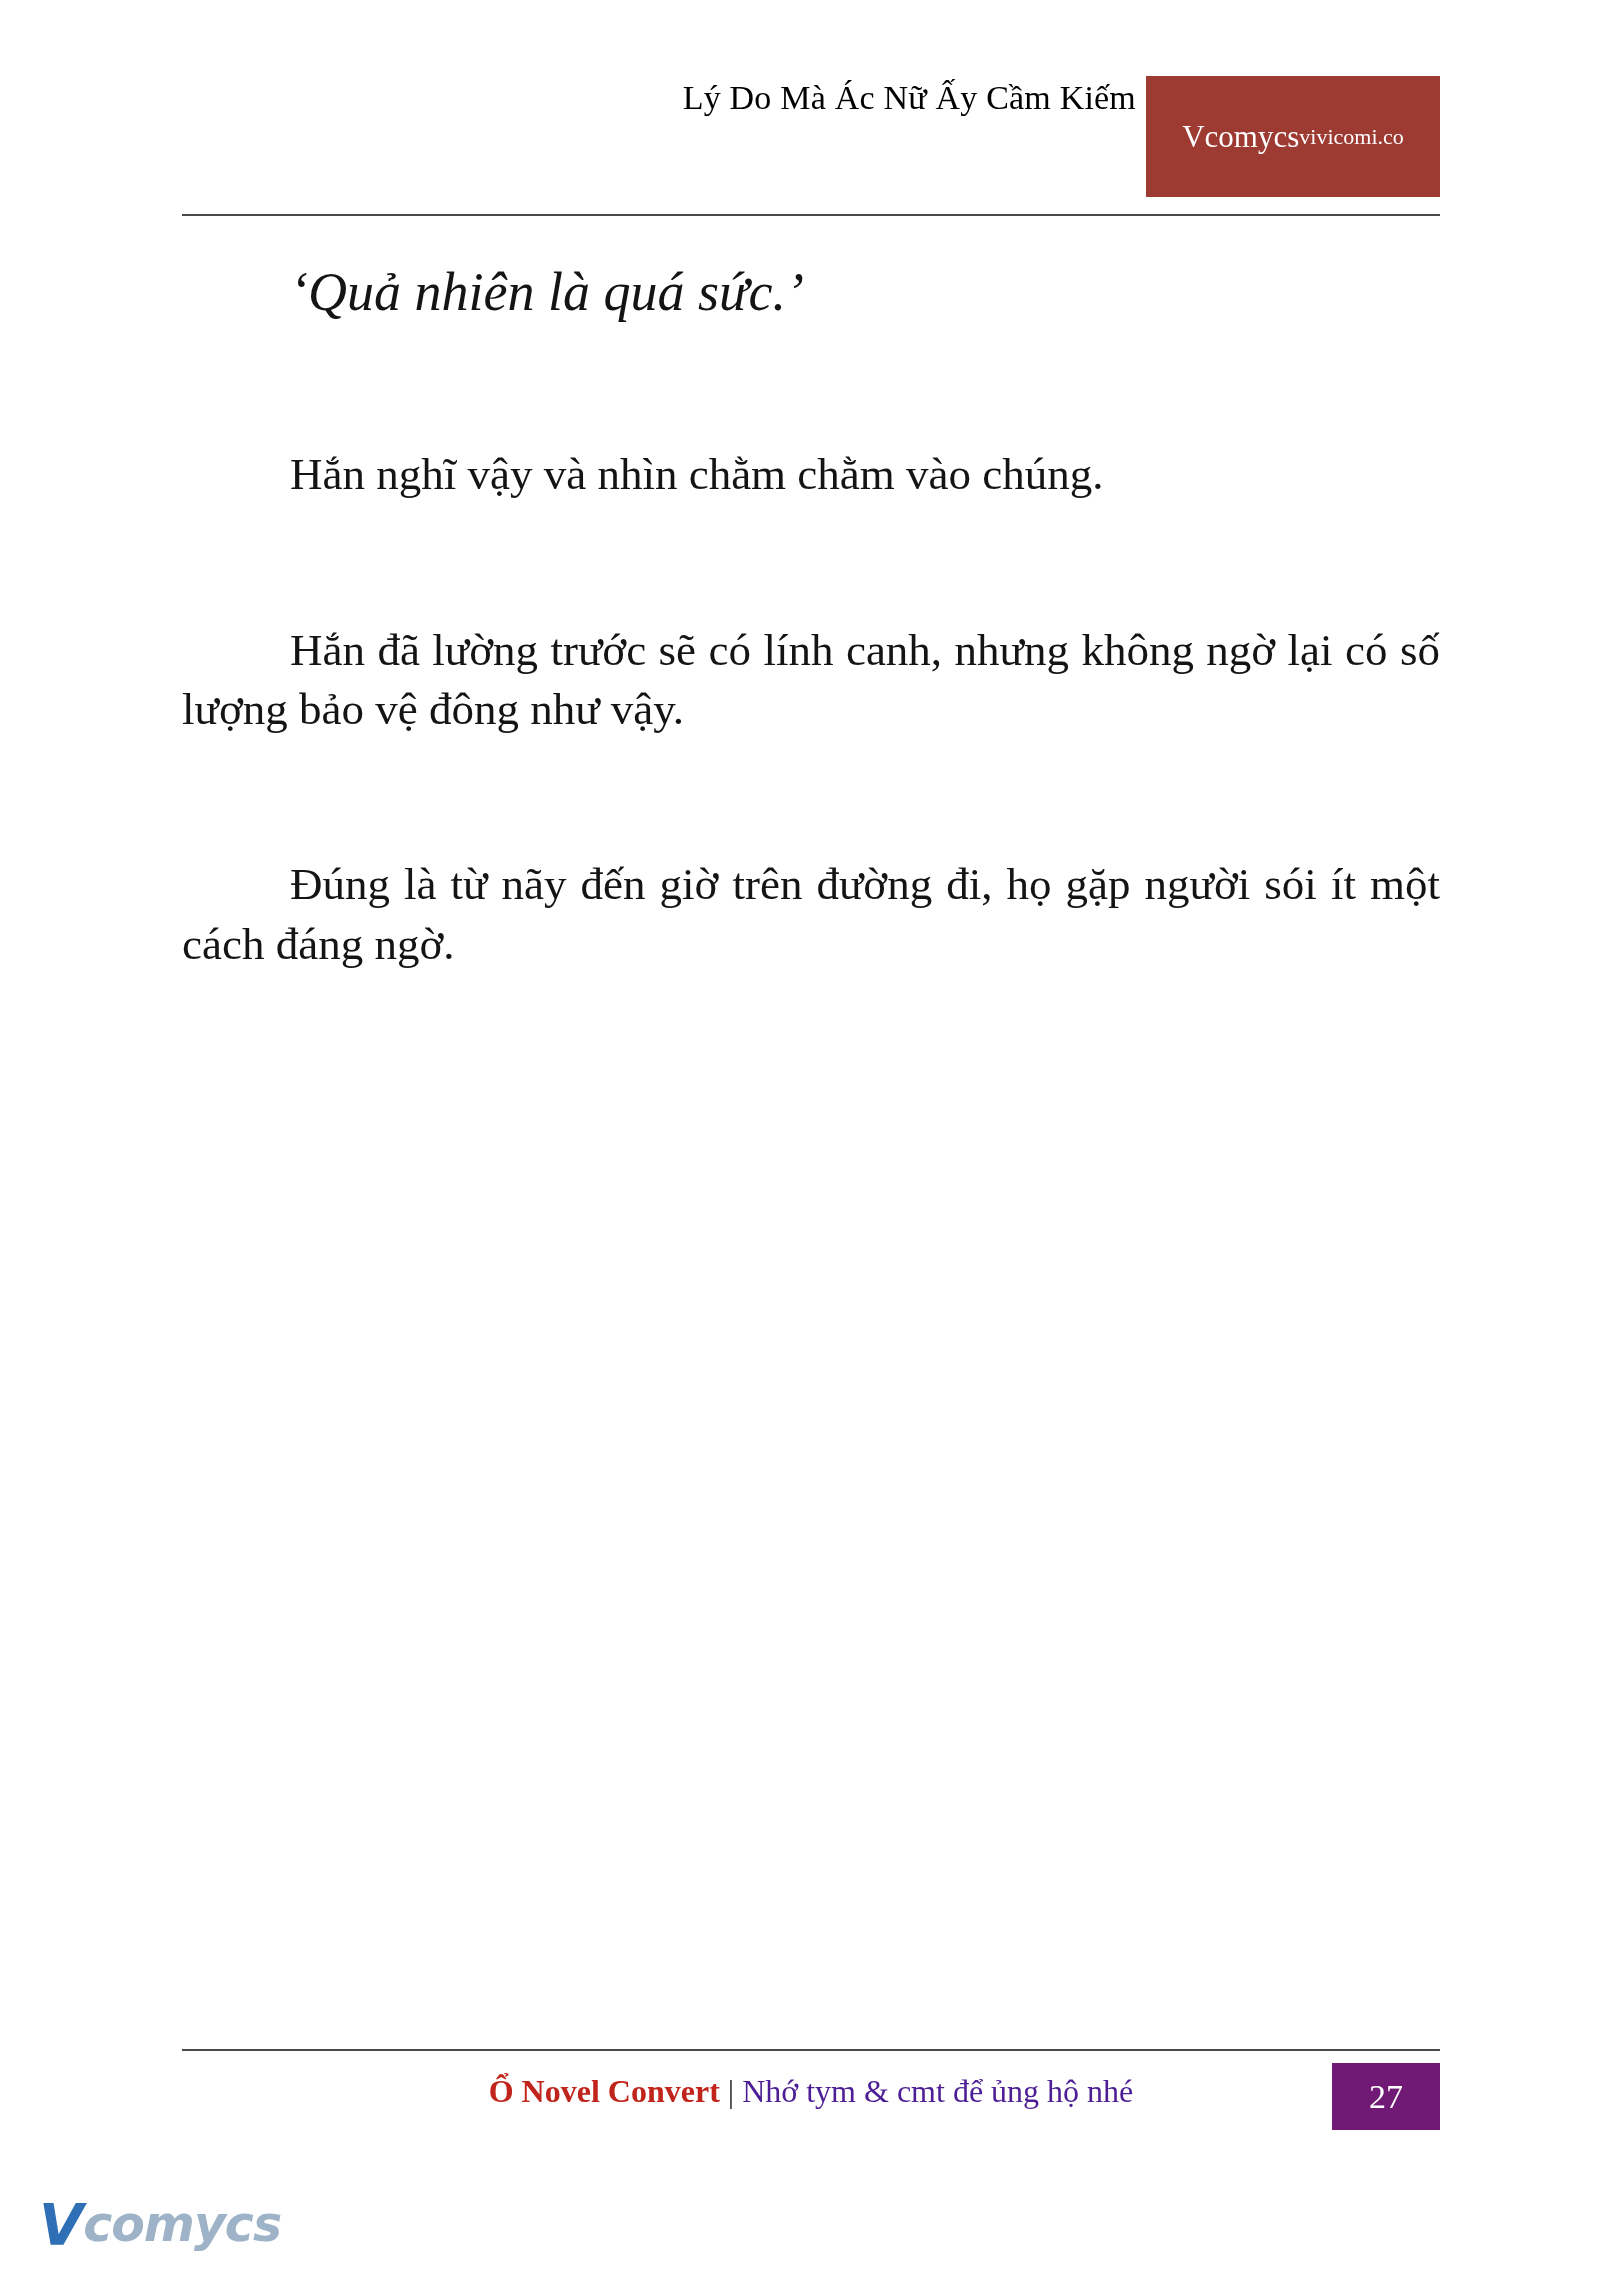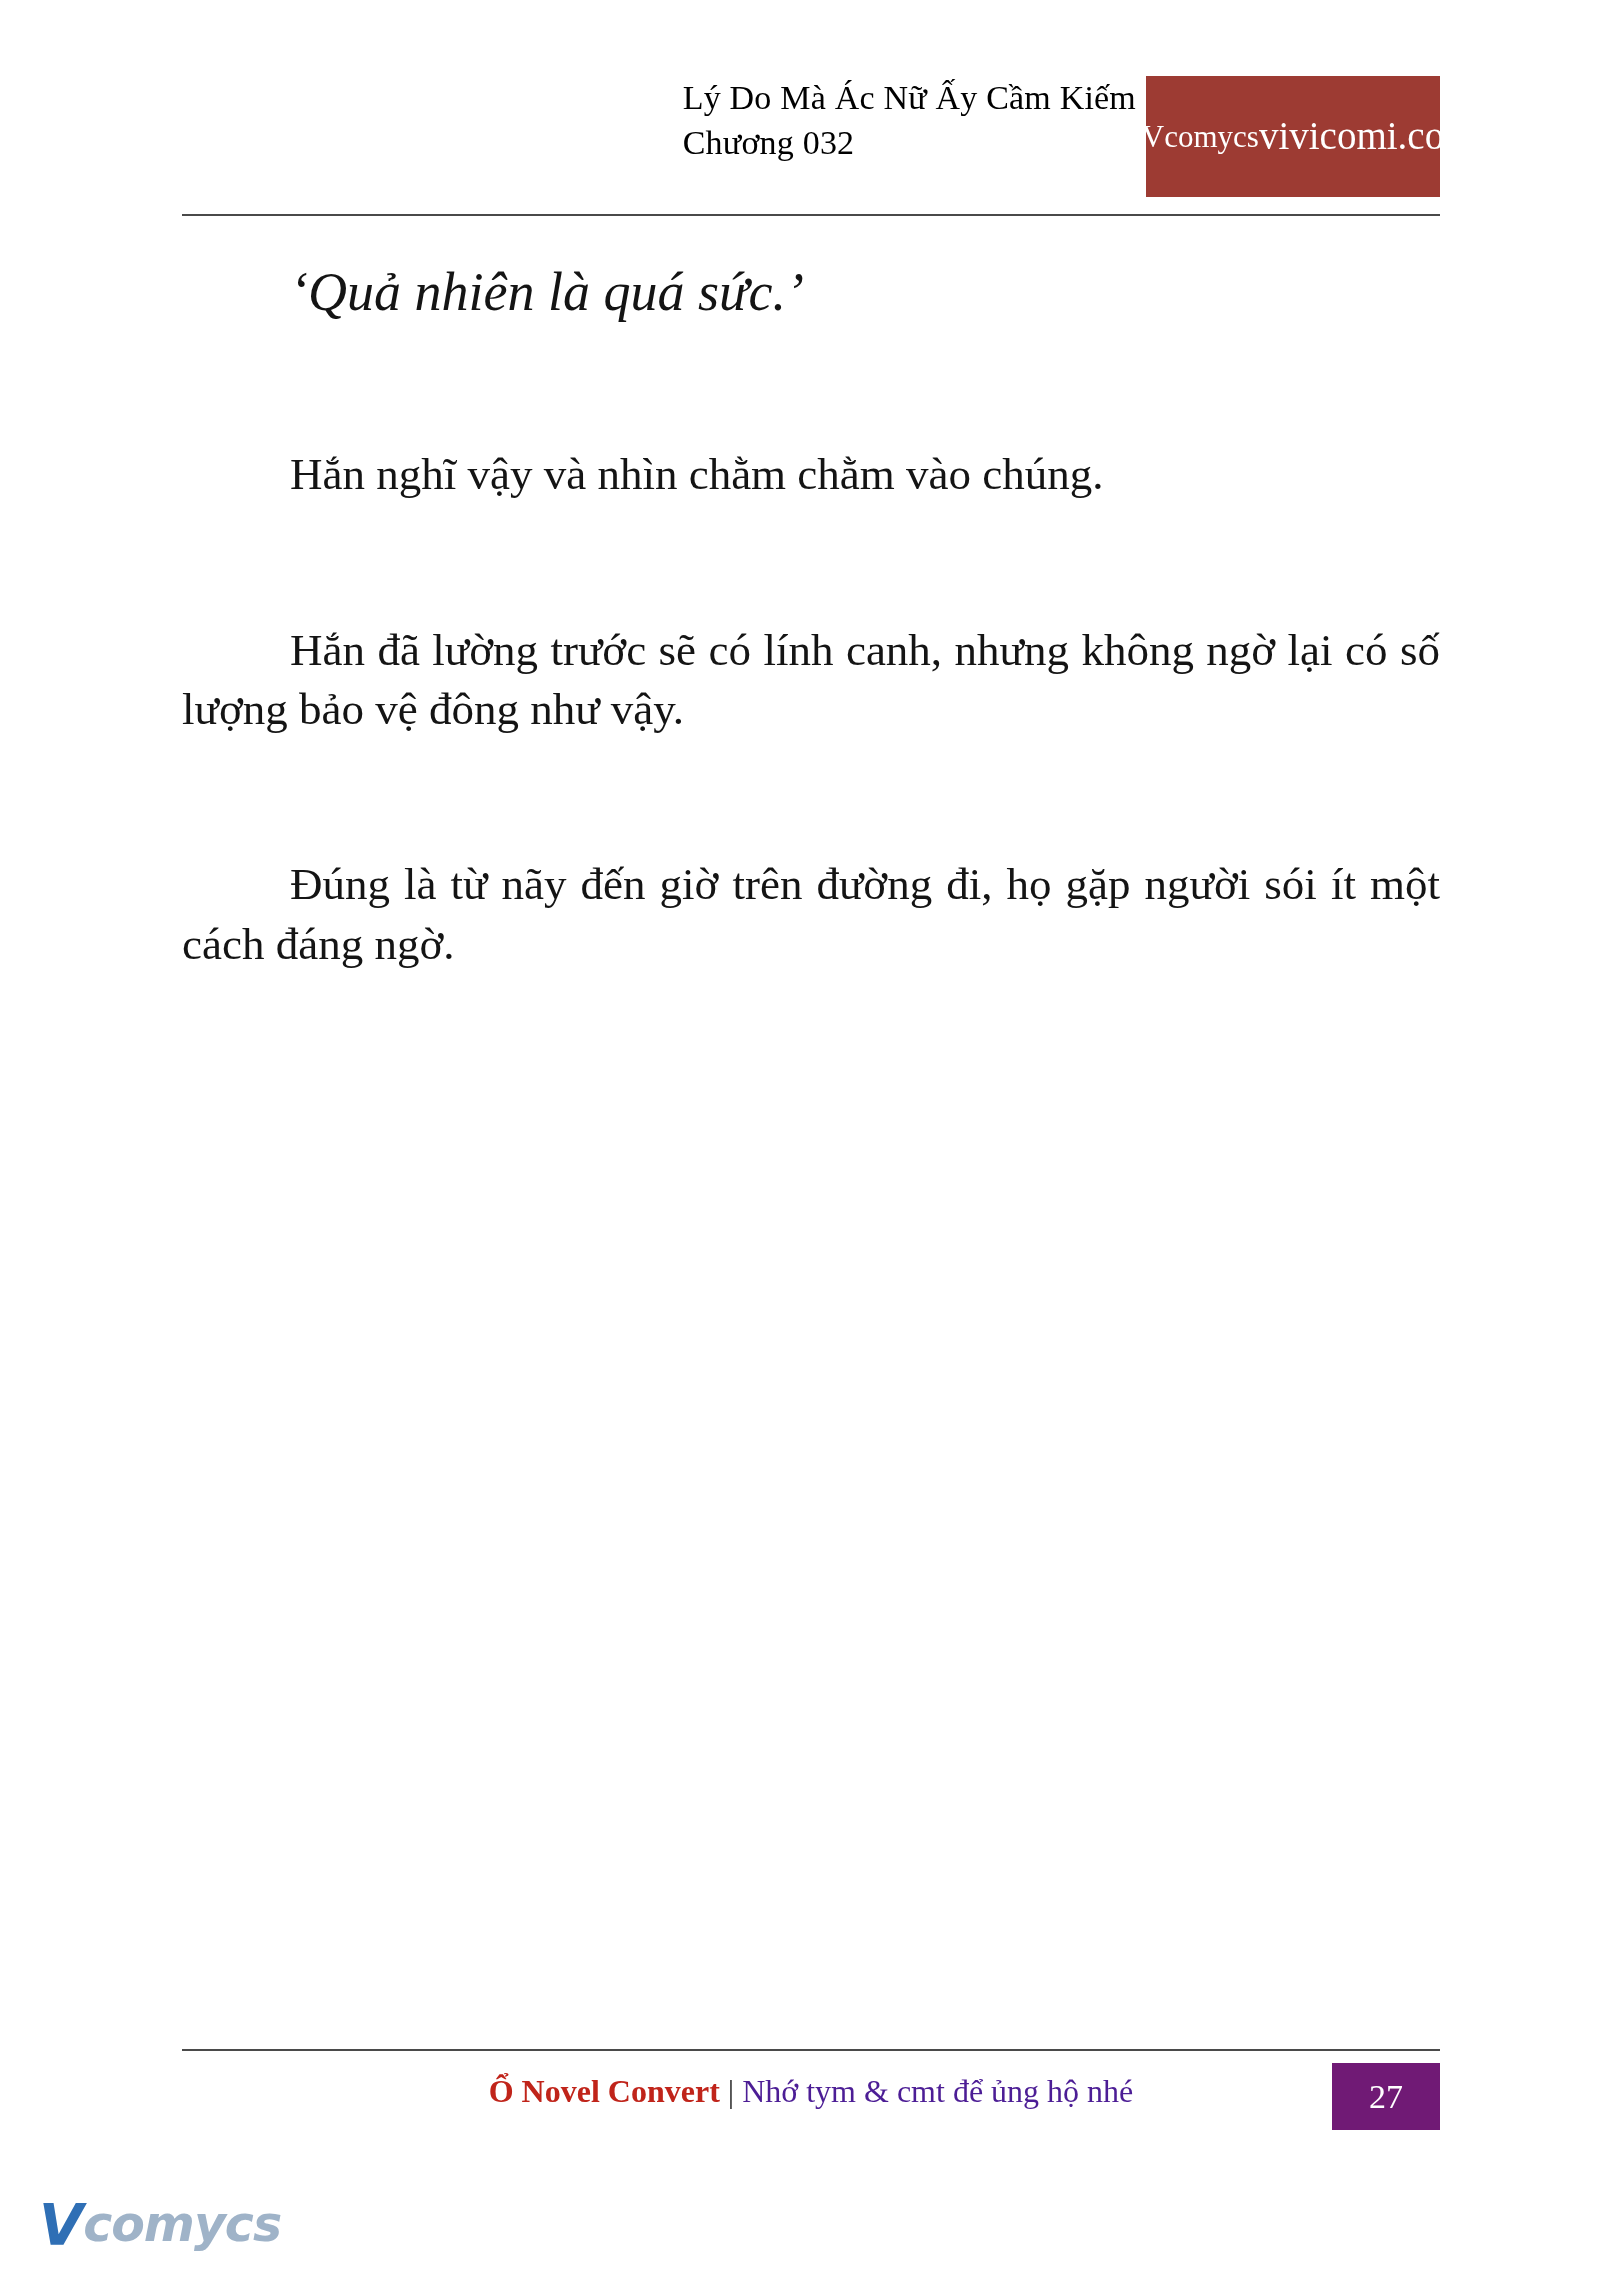--- a/index.html
+++ b/index.html
@@ -56,21 +56,21 @@
     height: 121px;
     background: #9d3b33;
     color: #ffffff;
     display: flex;
     flex-direction: row;
     align-items: center;
     justify-content: center;
     line-height: 1.35;
   }
   .header-badge-brand { font-size: 31px; }
-  .header-badge-url { font-size: 39px; }
+  .header-badge-url { font-size: 22px; }
 
   .header-rule {
     position: absolute;
     left: 182px;
     top: 214px;
     width: 1258px;
     height: 2px;
     background: #4a4a4a;
   }
 
@@ -174,21 +174,20 @@
   }
 </style>
 </head>
 <body>
 
 <div class="page">
 
   <div class="header">
     <div class="header-titles">
       <div class="header-title-line1">Lý Do Mà Ác Nữ Ấy Cầm Kiếm</div>
-      <div class="header-title-line2">Chương 032</div>
     </div>
     <div class="header-badge">
       <div class="header-badge-brand">Vcomycs</div>
       <div class="header-badge-url">vivicomi.co</div>
     </div>
   </div>
   <div class="header-rule"></div>
 
   <div class="content">
     <p class="quote">‘Quả nhiên là quá sức.’</p>

